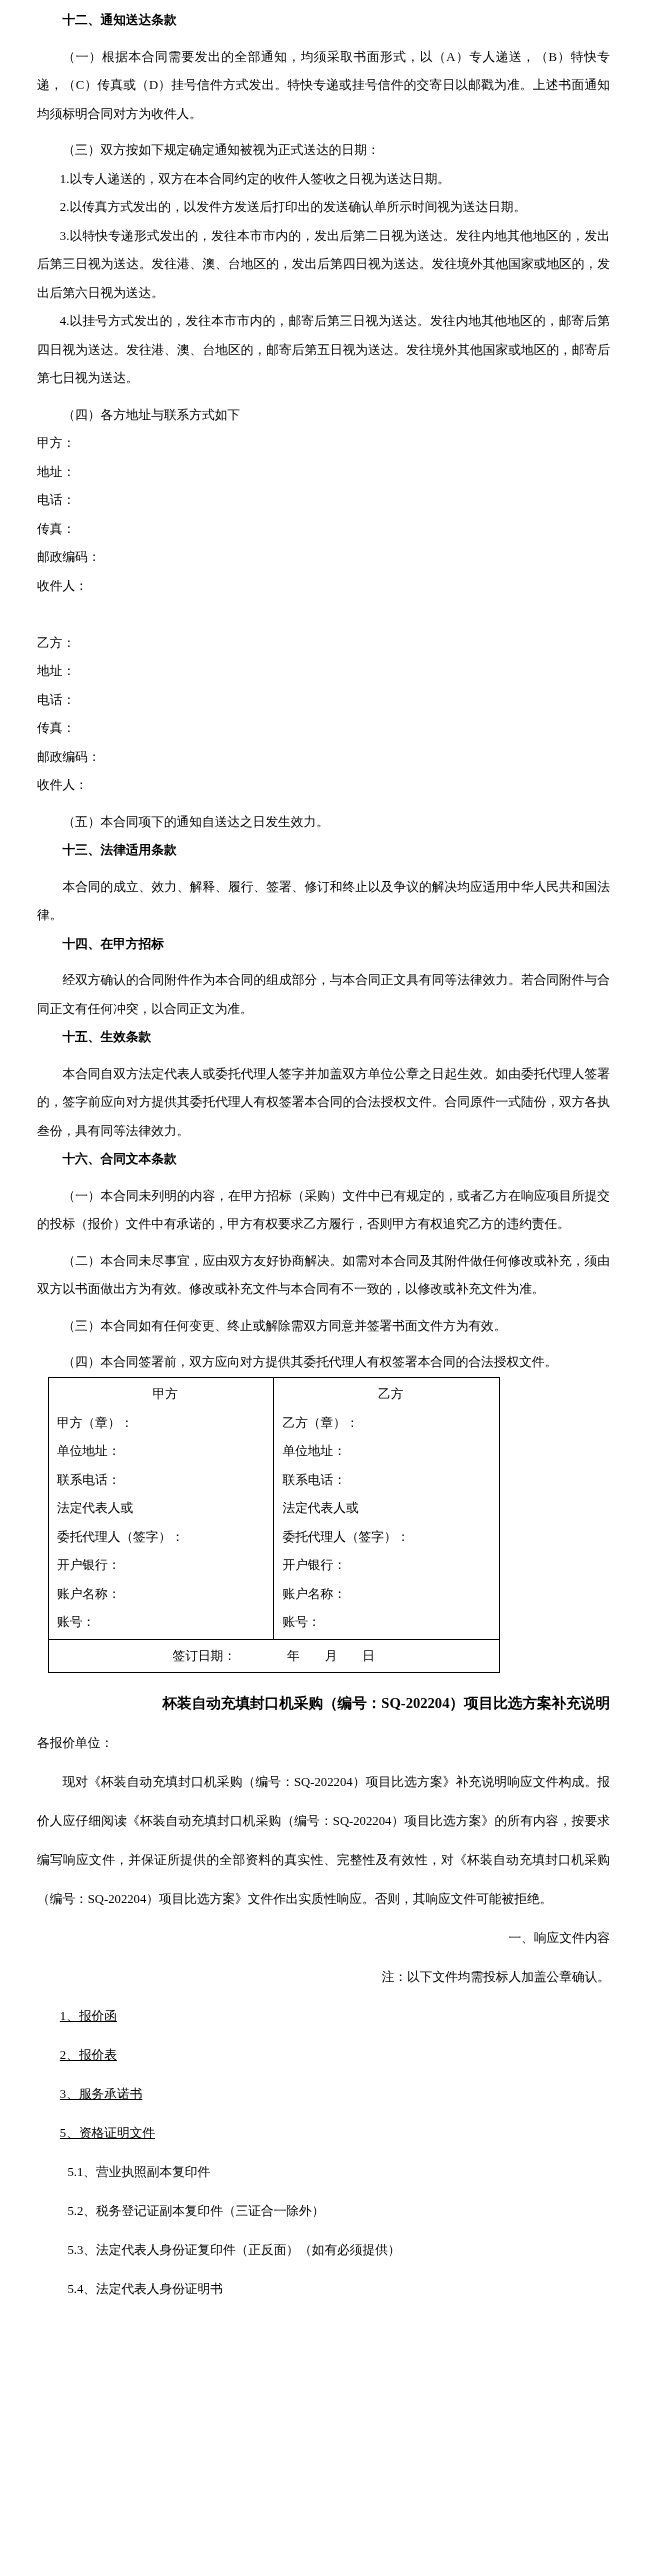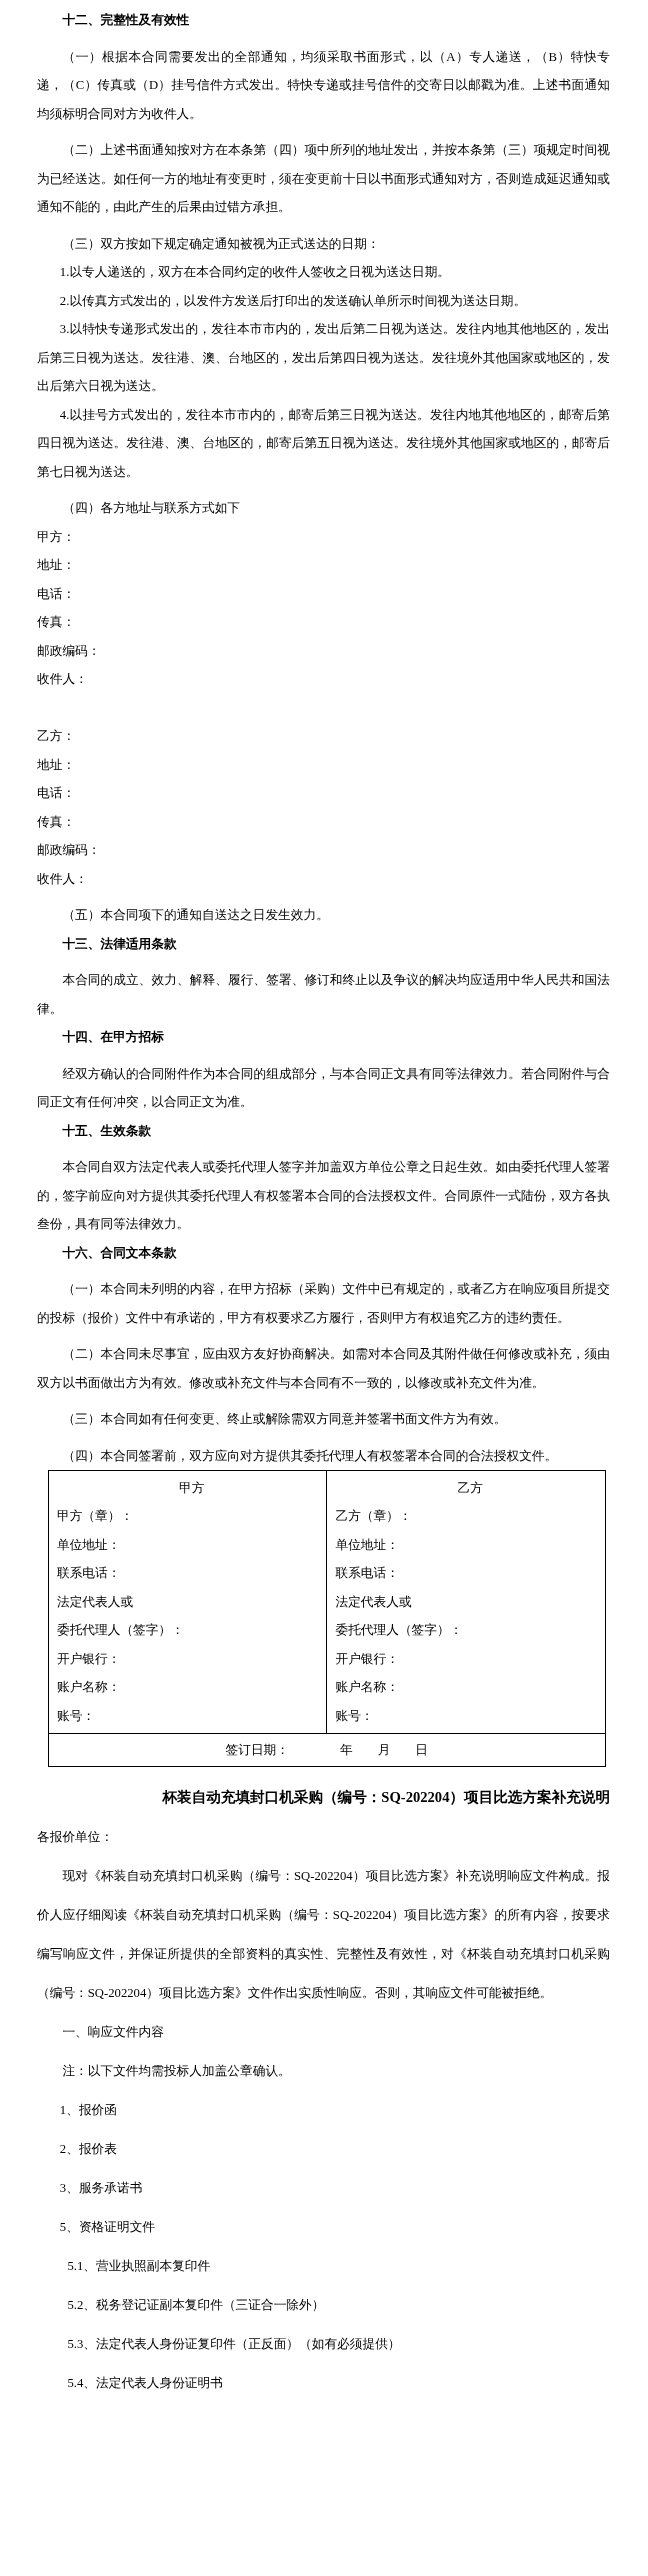--- a/index.html
+++ b/index.html
@@ -36,21 +36,21 @@
   }
   .c-label {
     line-height: 28.5px;
   }
   .c-blank {
     height: 28.5px;
   }
   
   table.sig {
     border-collapse: collapse;
-    width: 558px;
+    width: 452px;
     margin-left: 10.8px;
     table-layout: fixed;
     padding-left: 13px;
   }
   table.sig td {
     border: 1.3px solid #000000;
     vertical-align: top;
     padding: 2.5px 0 2.5px 8.2px;
   }
   .sig .cell-head {
@@ -81,32 +81,31 @@
   }
   .s-line {
     line-height: 39px;
   }
   .s-para {
     line-height: 39px;
     text-align: justify;
     text-align-last: left;
     text-indent: 2em;
   }
-  .s-item1 { line-height: 39px; text-indent: 2em; }
-  .s-item2 { line-height: 39px; text-indent: 1.8em; }
+  .s-item1 { line-height: 39px; text-indent: 2em; text-align: right; }
+  .s-item2 { line-height: 39px; text-indent: 1.8em; text-decoration: underline; }
   .s-item3 { line-height: 39px; text-indent: 2.4em; }
 </style>
 </head>
 <body>
 
 <div class="doc">
 
-  <div class="c-head">十二、完整性及有效性</div>
+  <div class="c-head">十二、通知送达条款</div>
   <div class="c-para">（一）根据本合同需要发出的全部通知，均须采取书面形式，以（A）专人递送，（B）特快专递，（C）传真或（D）挂号信件方式发出。特快专递或挂号信件的交寄日以邮戳为准。上述书面通知均须标明合同对方为收件人。</div>
-  <div class="c-para">（二）上述书面通知按对方在本条第（四）项中所列的地址发出，并按本条第（三）项规定时间视为已经送达。如任何一方的地址有变更时，须在变更前十日以书面形式通知对方，否则造成延迟通知或通知不能的，由此产生的后果由过错方承担。</div>
   <div class="c-para">（三）双方按如下规定确定通知被视为正式送达的日期：</div>
   <div class="c-sub">1.以专人递送的，双方在本合同约定的收件人签收之日视为送达日期。</div>
   <div class="c-sub">2.以传真方式发出的，以发件方发送后打印出的发送确认单所示时间视为送达日期。</div>
   <div class="c-sub">3.以特快专递形式发出的，发往本市市内的，发出后第二日视为送达。发往内地其他地区的，发出后第三日视为送达。发往港、澳、台地区的，发出后第四日视为送达。发往境外其他国家或地区的，发出后第六日视为送达。</div>
   <div class="c-sub">4.以挂号方式发出的，发往本市市内的，邮寄后第三日视为送达。发往内地其他地区的，邮寄后第四日视为送达。发往港、澳、台地区的，邮寄后第五日视为送达。发往境外其他国家或地区的，邮寄后第七日视为送达。</div>
   <div class="c-para">（四）各方地址与联系方式如下</div>
 
   <div class="c-label">甲方：</div>
   <div class="c-label">地址：</div>
   <div class="c-label">电话：</div>

